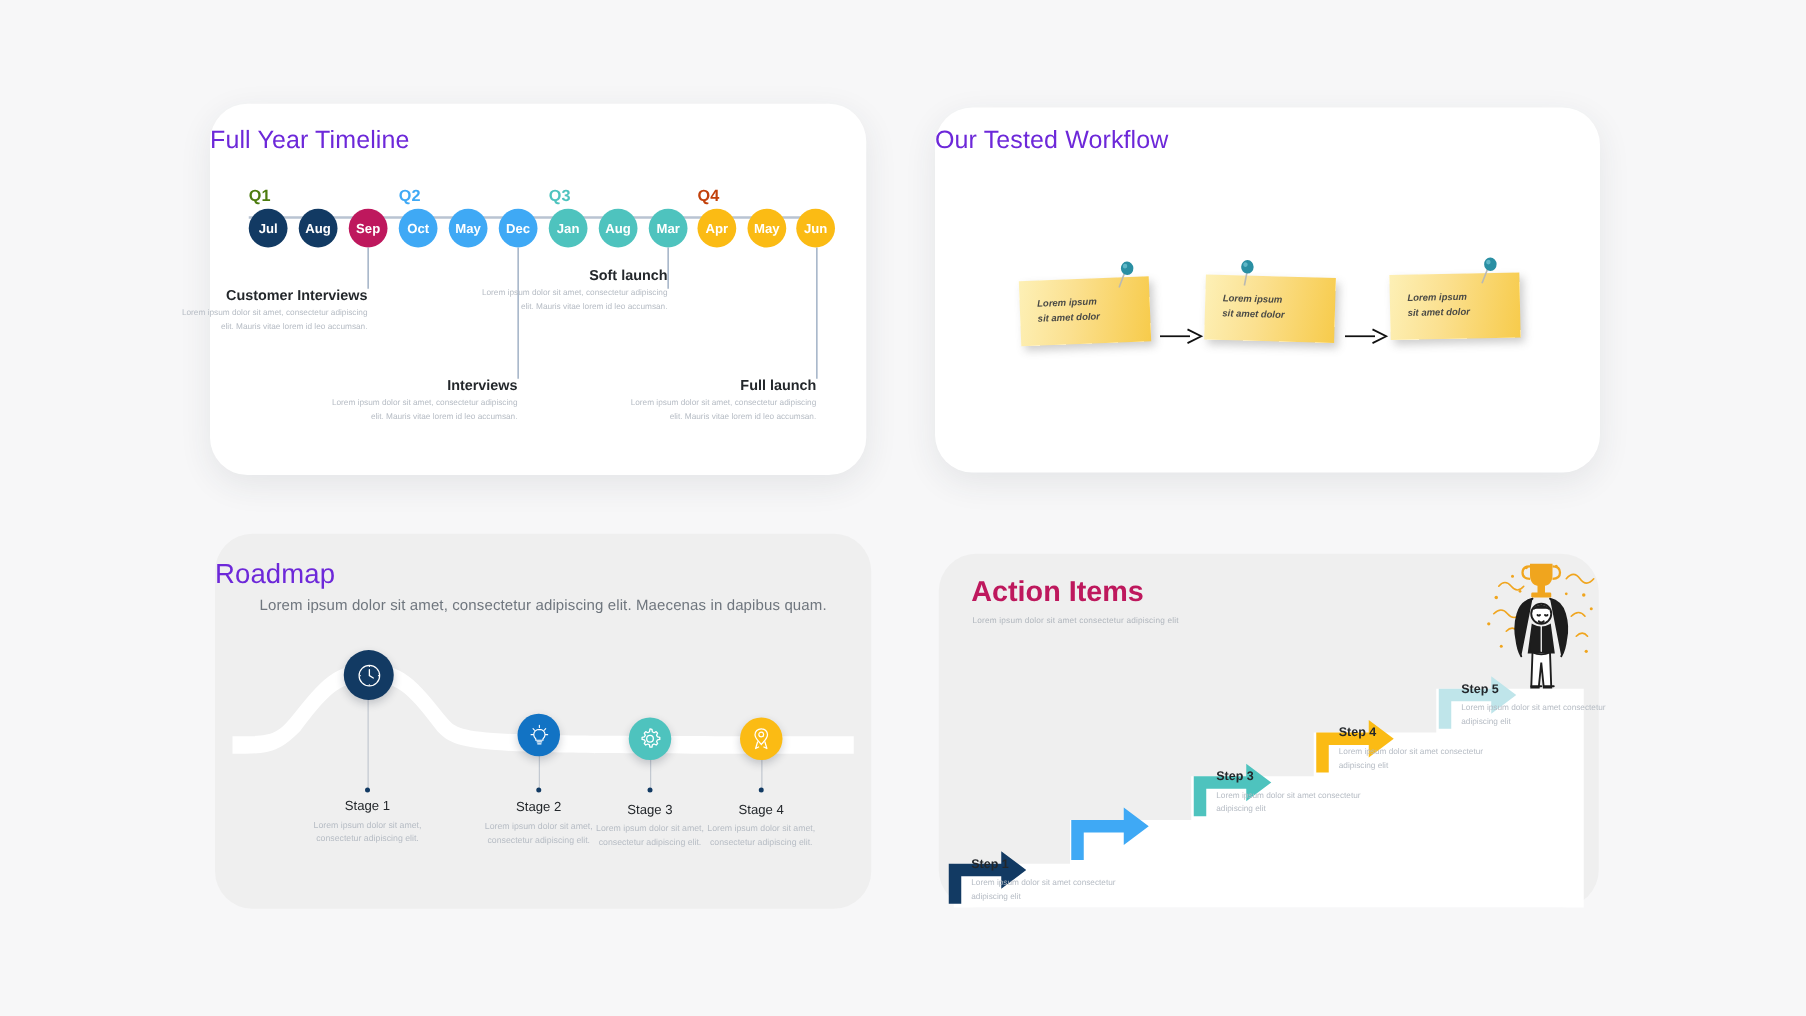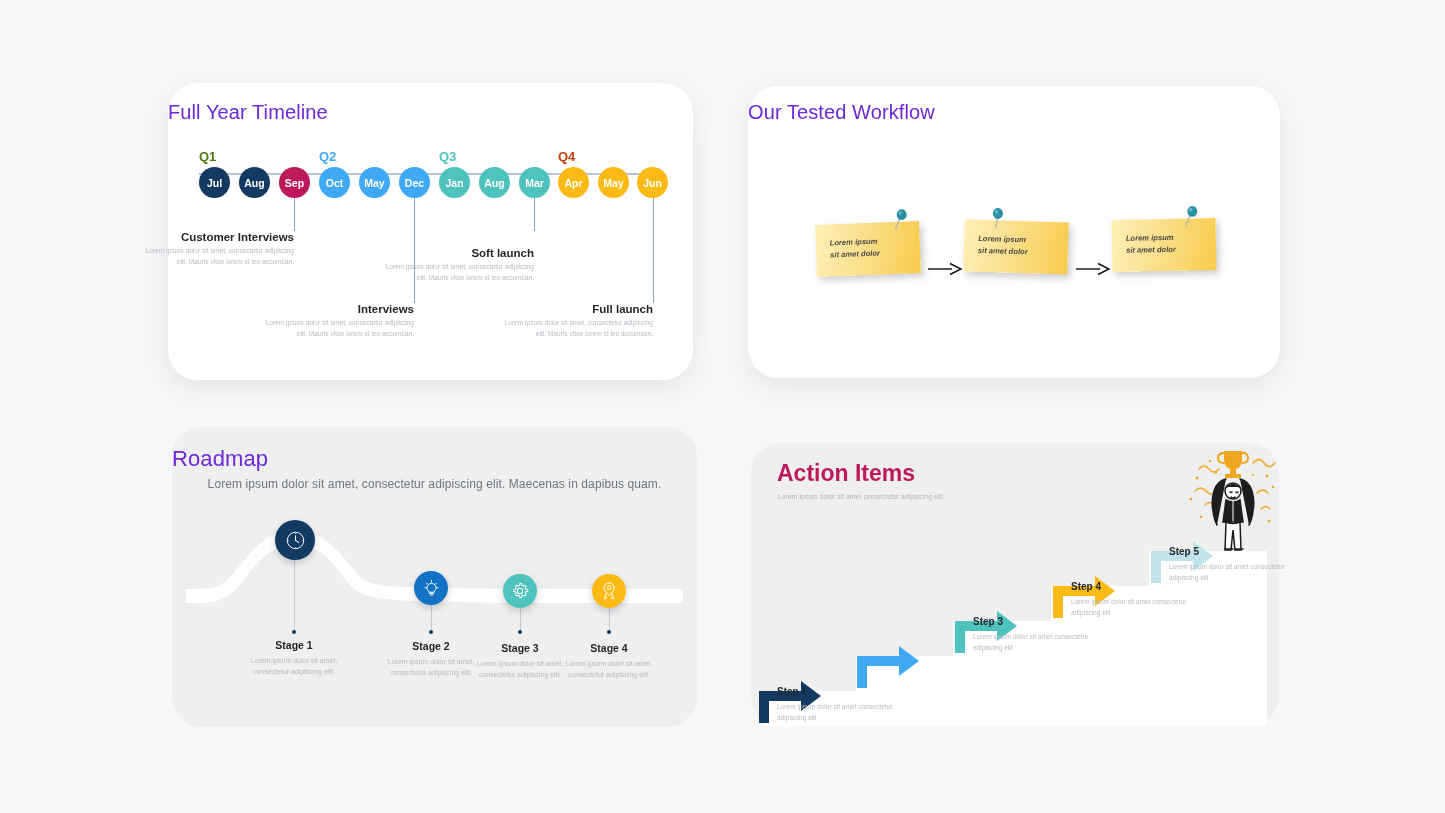--- a/index.html
+++ b/index.html
@@ -63,21 +63,21 @@
       font-size:12px;color:#6f767e;letter-spacing:.1px;}
   .rm-node{
     position:absolute;width:34px;height:34px;border-radius:50%;
     display:flex;align-items:center;justify-content:center;
     box-shadow:0 3px 7px rgba(30,40,60,.22);
   }
   .rm-node.big{width:40px;height:40px;}
   .rm-stem{position:absolute;width:1px;background:#c3c9d1;}
   .rm-dot{position:absolute;width:4px;height:4px;border-radius:50%;background:#123a63;}
   .rm-block{position:absolute;width:110px;text-align:center;}
-  .rm-head{font-size:10.5px;font-weight:700;color:#23272b;margin:0 0 4px 0;}
+  .rm-head{font-size:10.5px;font-weight:400;color:#23272b;margin:0 0 4px 0;}
   .rm-desc{font-size:7px;line-height:1.62;color:#b6bcc4;margin:0;}
 
   
   #actions-area{position:absolute;left:0;top:0;width:528px;height:283px;}
   .ai-title{position:absolute;left:26px;top:17px;font-size:23px;font-weight:700;color:#be185d;}
   .ai-sub{position:absolute;left:27px;top:50px;font-size:6.6px;color:#b0b6bd;letter-spacing:.15px;}
   .step-block{position:absolute;width:130px;}
   .step-head{font-size:10px;font-weight:700;color:#23272b;margin:0 0 5px 0;}
   .step-desc{font-size:6.6px;line-height:1.62;color:#b6bcc4;margin:0;}
   svg{display:block;overflow:visible;}
@@ -141,21 +141,21 @@
       <div class="tl-stem" style="left:485px;top:115px;height:105px;"></div>
 
       <div class="tl-block" style="left:-24px;top:148px;">
         <p class="tl-head">Customer Interviews</p>
         <p class="tl-desc">Lorem ipsum dolor sit amet, consectetur adipiscing elit. Mauris vitae lorem id leo accumsan.</p>
       </div>
       <div class="tl-block" style="left:96px;top:220px;">
         <p class="tl-head">Interviews</p>
         <p class="tl-desc">Lorem ipsum dolor sit amet, consectetur adipiscing elit. Mauris vitae lorem id leo accumsan.</p>
       </div>
-      <div class="tl-block" style="left:216px;top:164px;">
+      <div class="tl-block" style="left:216px;top:132px;">
         <p class="tl-head">Soft launch</p>
         <p class="tl-desc">Lorem ipsum dolor sit amet, consectetur adipiscing elit. Mauris vitae lorem id leo accumsan.</p>
       </div>
       <div class="tl-block" style="left:335px;top:220px;">
         <p class="tl-head">Full launch</p>
         <p class="tl-desc">Lorem ipsum dolor sit amet, consectetur adipiscing elit. Mauris vitae lorem id leo accumsan.</p>
       </div>
     </div>
   </div>
 

